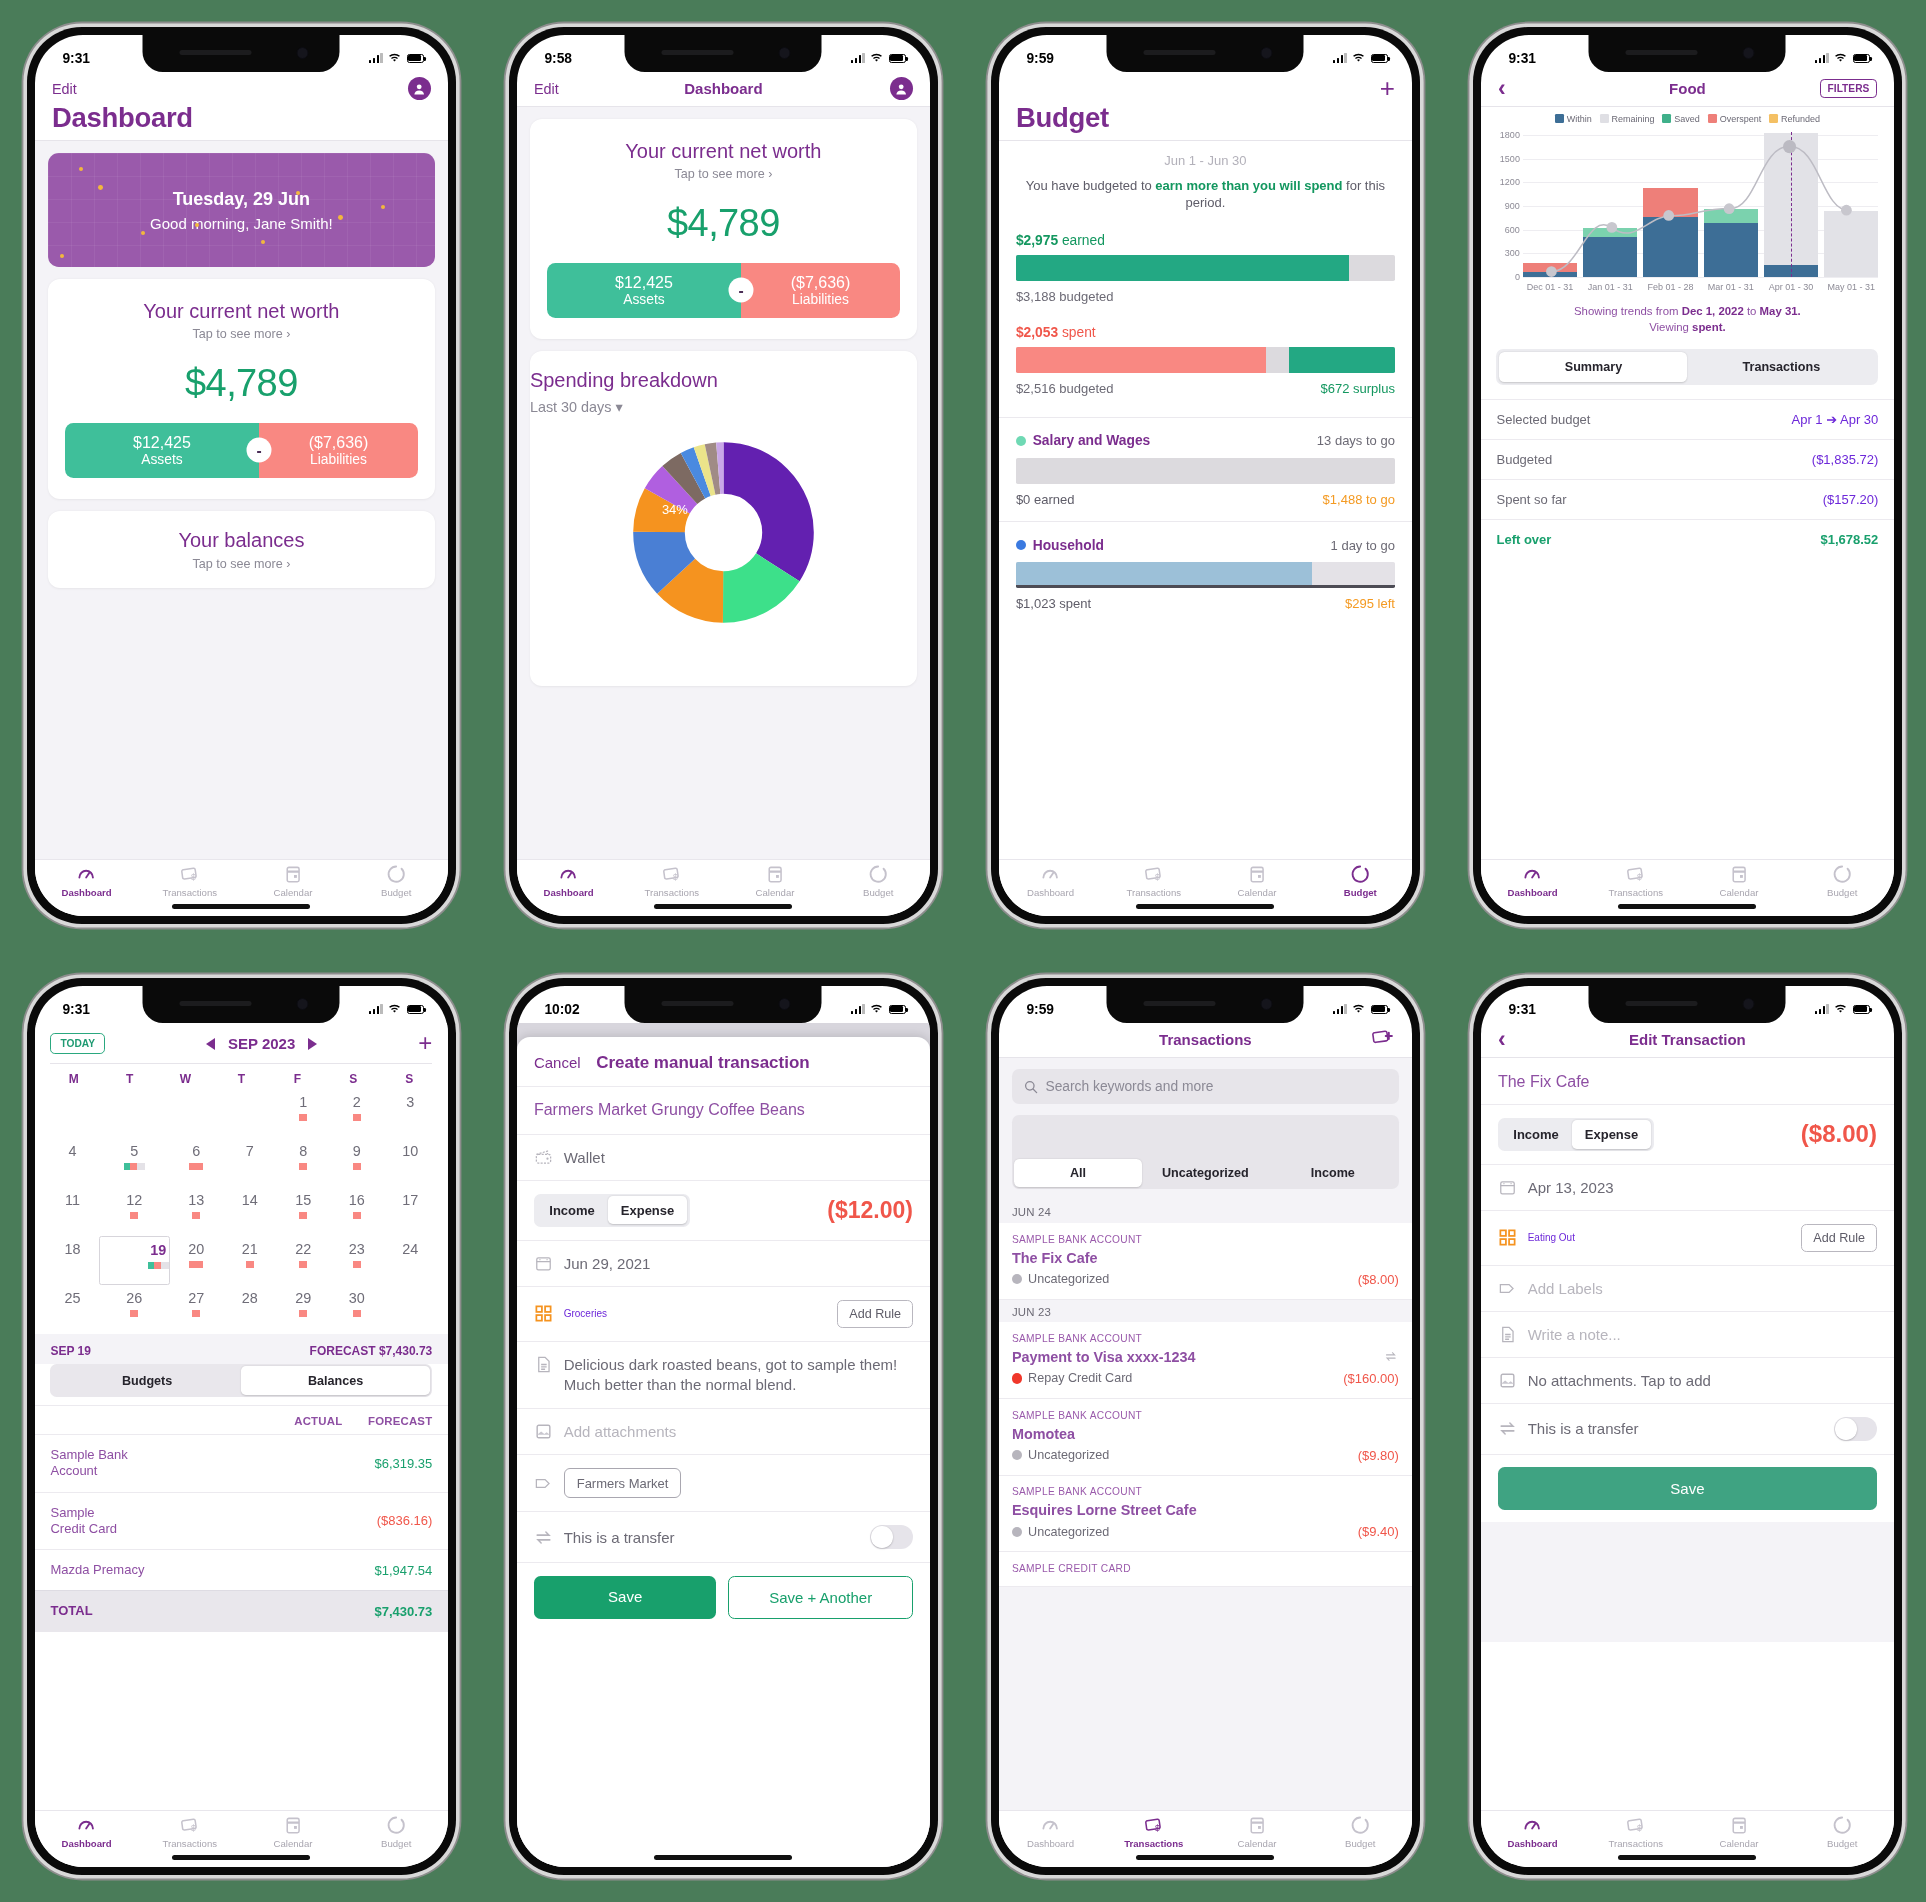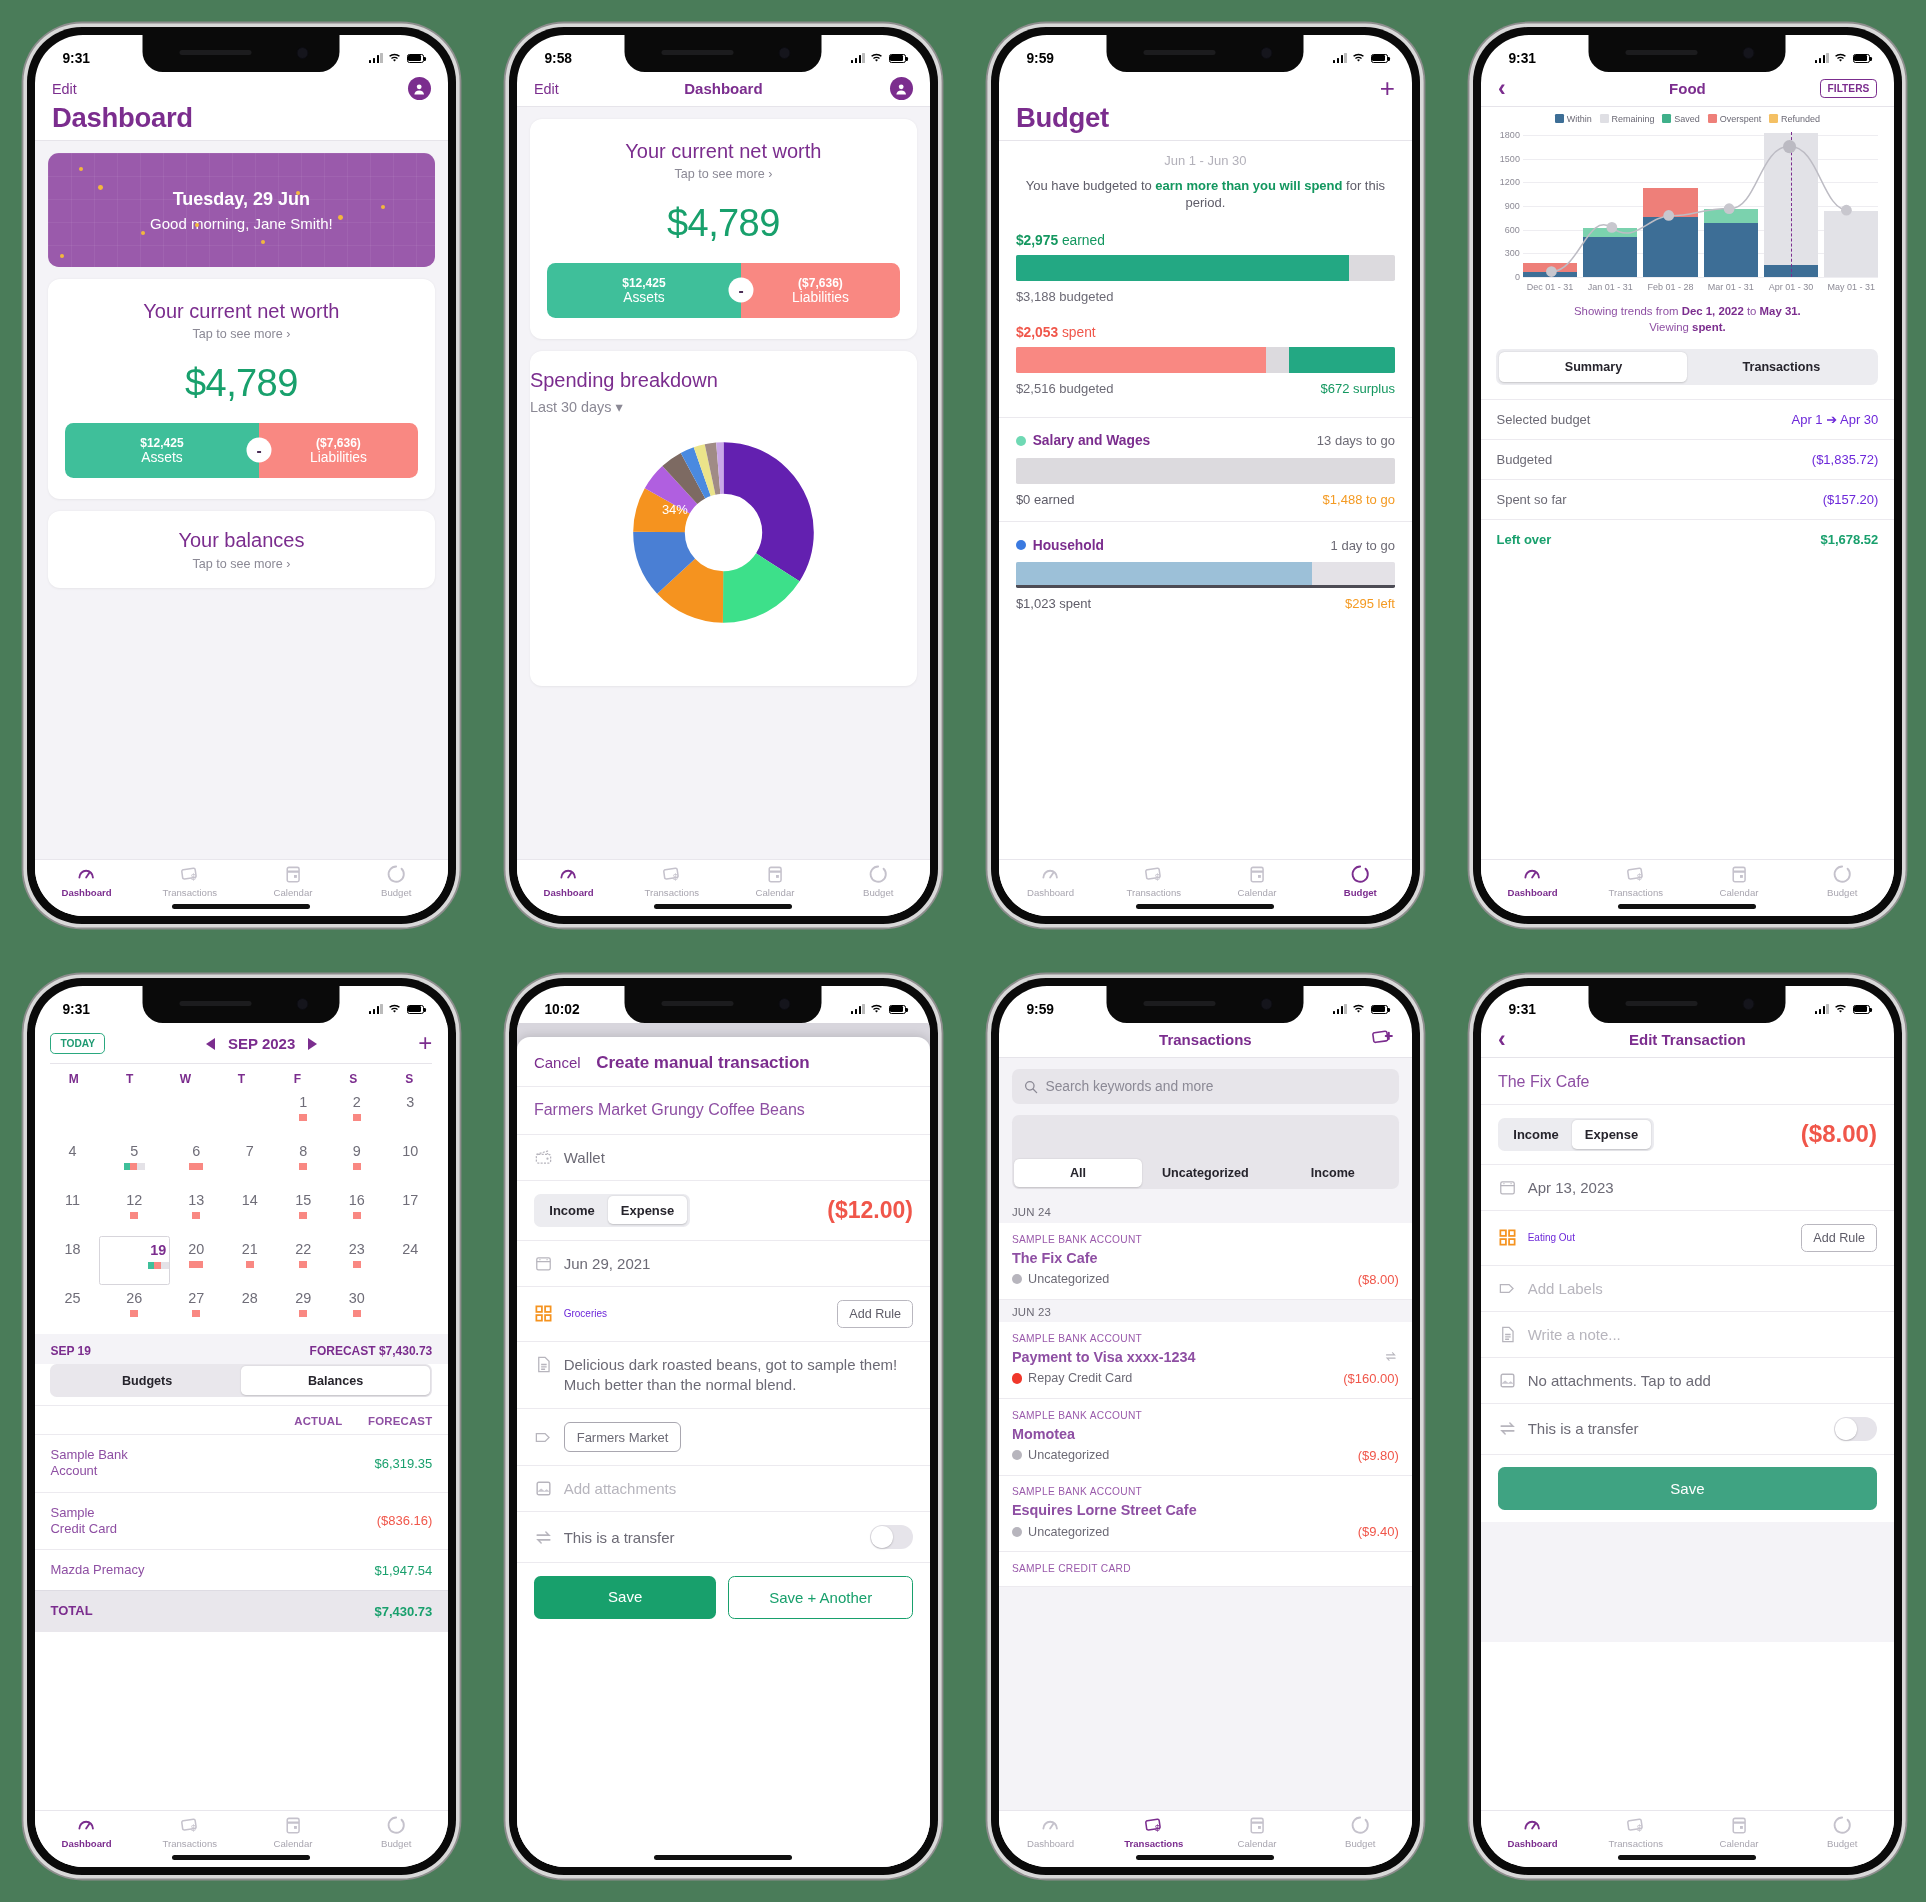--- a/index.html
+++ b/index.html
@@ -117,21 +117,21 @@
   .greet .g1 { font-size:18px; font-weight:600; }
   .greet .g2 { font-size:15px; margin-top:4.8px; font-weight:400; }
   .star{position:absolute;background:#f2b73d;border-radius:50%;}
   .netcard { padding:20.3px 0 21.5px; text-align:center; }
   .nc-title{font-size:20px;color:#7b2d8e;font-weight:500;}
   .nc-sub{font-size:12.6px;color:#8b8995;margin-top:4.8px;}
   .nc-amt{font-size:38px;color:#18a06c;font-weight:500;margin:20.3px 0 18px;letter-spacing:-0.6px;}
   .albar{display:flex;margin:0 17px;height:55px;border-radius:8.4px;overflow:hidden;position:relative;}
   .al-a{background:#3fbf9a;flex:0 0 55%;display:flex;flex-direction:column;align-items:center;justify-content:center;color:#fff;}
   .al-l{background:#f98882;flex:1;display:flex;flex-direction:column;align-items:center;justify-content:center;color:#fff;}
-  .al-a .v,.al-l .v{font-size:12px;font-weight:bold;}
+  .al-a .v,.al-l .v{font-size:16px;font-weight:normal;}
   .al-a .k,.al-l .k{font-size:13.8px;}
   .minus{position:absolute;left:55%;top:50%;transform:translate(-50%,-50%);width:25px;height:25px;border-radius:50%;background:#fff;
     display:flex;align-items:center;justify-content:center;font-size:15.6px;color:#4b2e57;font-weight:bold;line-height:0;}
   .balcard{padding:18px 0 17px;text-align:center;}
 
   
   .donutwrap{display:flex;justify-content:center;align-items:center;position:relative;margin-top:9.6px;}
   .pctlabel{position:absolute;color:#fff;font-size:13px;font-weight:500;}
 
   
@@ -1126,31 +1126,31 @@
             <span class="addrule">Add Rule</span>
           </div>
           <div class="frow" style="align-items:flex-start">
             <svg class="ic" viewBox="0 0 24 24" fill="none" stroke="#b7b5bd" stroke-width="1.6">
                 <path d="M6 3h8l5 5v13H6z"></path>
                 <path d="M9 12h7M9 15h7M9 18h5"></path>
               </svg>
             <span class="tx" style="line-height:1.34">Delicious dark roasted beans, got to sample them! Much better than the normal blend.</span>
           </div>
           <div class="frow">
-            <svg class="ic" viewBox="0 0 24 24" fill="none" stroke="#b7b5bd" stroke-width="1.6">
-                <path d="M3 7h11l5 5-5 5H3z"></path>
-              </svg>
-            <span class="labelchip">Farmers Market</span>
-          </div>
-          <div class="frow">
             <svg class="ic" viewBox="0 0 24 24" fill="none" stroke="#b7b5bd" stroke-width="1.8">
                 <rect x="4" y="4" width="16" height="16" rx="2"></rect>
                 <path d="M4 16l5-4 4 3 3-2 4 3" fill="#c9c7cf" stroke="none"></path>
               </svg>
             <span class="tx ph">Add attachments</span>
+          </div>
+          <div class="frow">
+            <svg class="ic" viewBox="0 0 24 24" fill="none" stroke="#b7b5bd" stroke-width="1.6">
+                <path d="M3 7h11l5 5-5 5H3z"></path>
+              </svg>
+            <span class="labelchip">Farmers Market</span>
           </div>
           <div class="frow" style="justify-content:space-between">
             <span style="display:flex;align-items:center;gap:10.8px">
               <svg class="ic" viewBox="0 0 24 24" fill="none" stroke="#b7b5bd" stroke-width="1.9" stroke-linecap="round">
                   <path d="M4 9h15l-4-4"></path>
                   <path d="M20 15H5l4 4"></path>
                 </svg>
               <span class="tx">This is a transfer</span>
             </span>
             <span class="toggle"></span>

